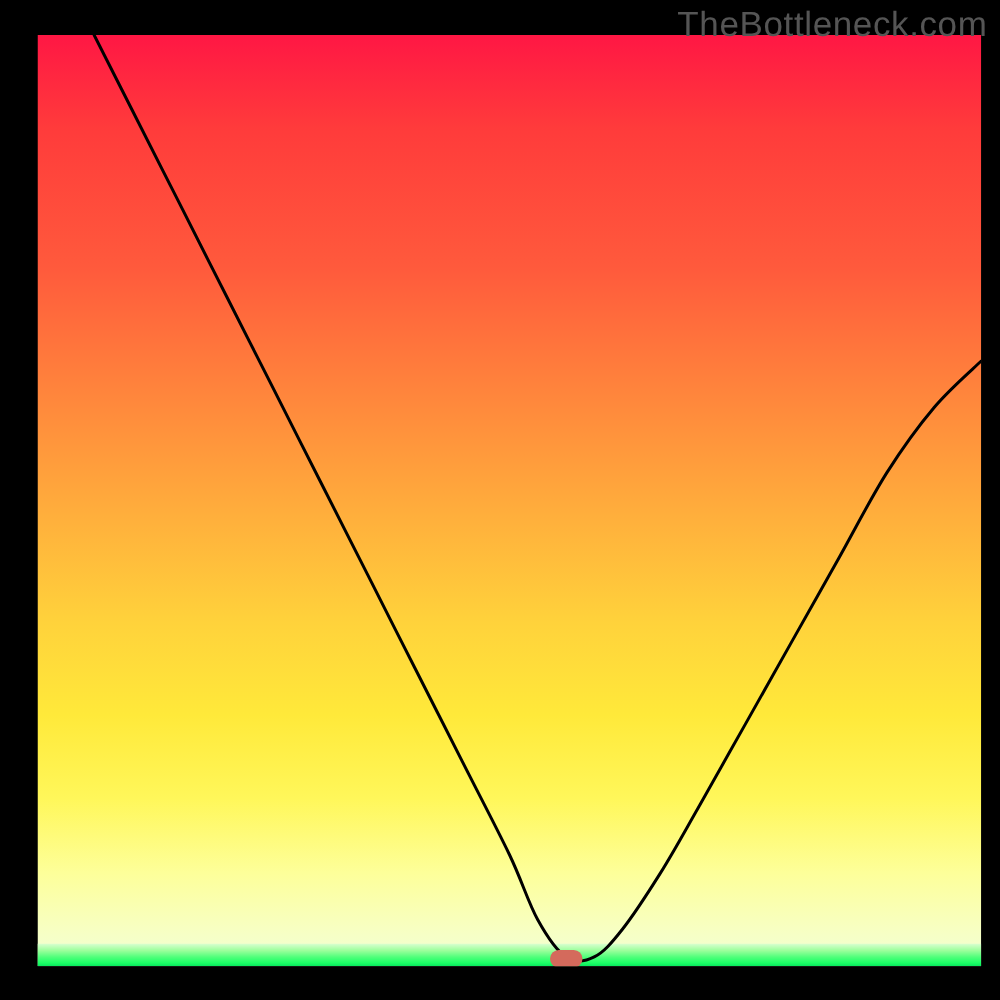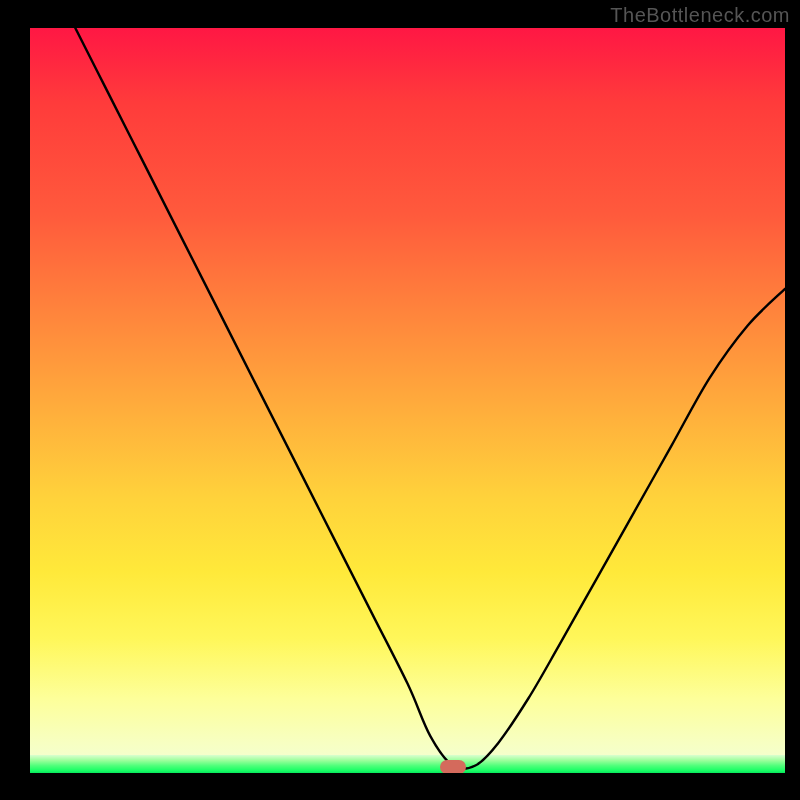--- a/index.html
+++ b/index.html
@@ -15,21 +15,21 @@
     position: relative;
     width: 800px;
     height: 800px;
     background: #000;
   }
   .watermark {
     position: absolute;
     top: 4px;
     right: 10px;
     color: #555;
-    font-size: 20px;
+    font-size: 28px;
     font-weight: 500;
     letter-spacing: 0.5px;
     z-index: 30;
     user-select: none;
     margin-left: 48px;
   }
   
   .plot-area {
     position: absolute;
     left: 30px;

